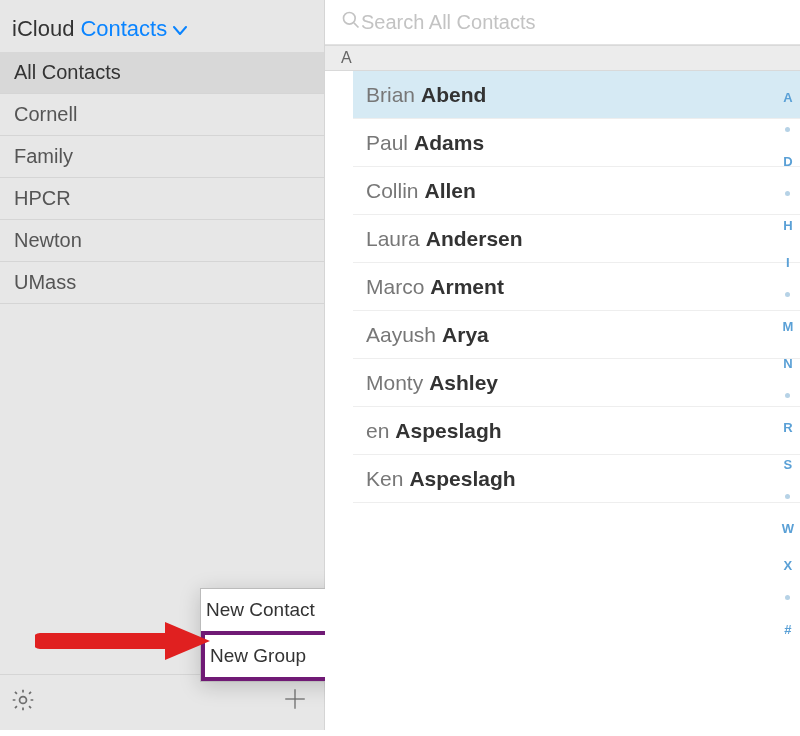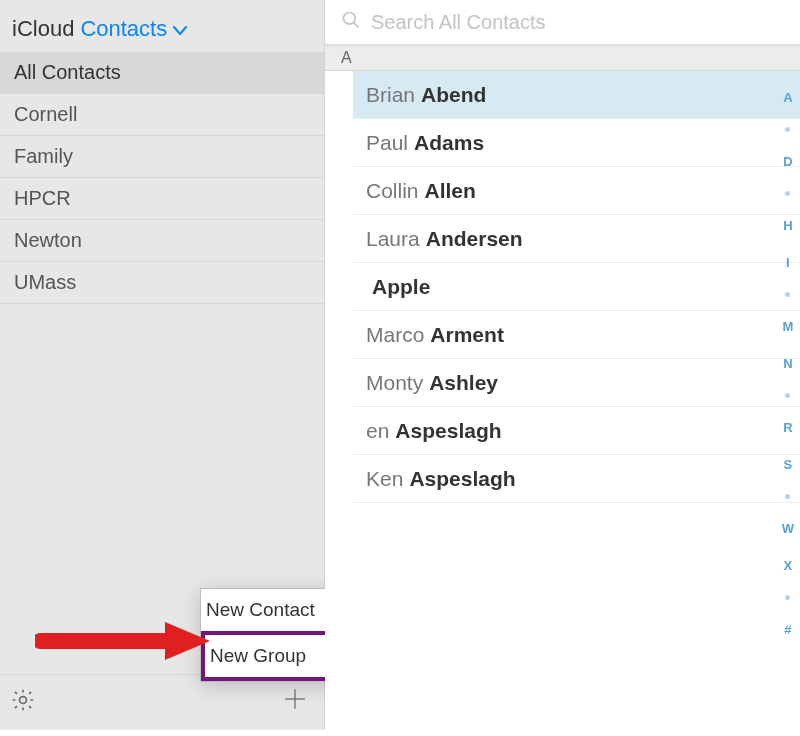--- a/index.html
+++ b/index.html
@@ -18,21 +18,21 @@
   .gear { font-size:24px; color:#6e6e6e; }
   .plus { font-size:28px; color:#6e6e6e; font-weight:300; padding:0 6px;}
   
   .popup { position:absolute; left:200px; bottom:48px; width:166px; background:#fff; border:1px solid #bbb; box-shadow:0 4px 20px rgba(0,0,0,0.18); }
   .popup-item { padding:10px 5px; font-size:19px; color:#333; cursor:pointer;}
   .popup-item.highlight { border:4px solid #701a75; }
   
   .arrow { position:absolute; left:35px; bottom:66px; width:175px; height:46px; }
   
   .main { flex:1; display:flex; flex-direction:column; position:relative; background:#fff;}
-  .searchbar { height:45px; display:flex; align-items:center; padding:0 16px; border-bottom:1px solid #e2e2e2; gap:10px;}
+  .searchbar { height:45px; display:flex; align-items:center; padding:0 16px; border-bottom:1px solid #e2e2e2; }
   .searchbar .s-icon { color:#c8c8c8; }
   .searchbar input { flex:1; border:none; outline:none; font-size:20px; color:#333; background:transparent;}
   .searchbar input::placeholder { color:#c3c3c3; }
   .section-letter { height:26px; background:#ececec; border-top:1px solid #d9d9d9; border-bottom:1px solid #d9d9d9; display:flex; align-items:center; padding:0 16px; font-size:16px; color:#666;}
   .contacts-list { flex:1; overflow:hidden; }
   .contact-row { height:48px; display:flex; align-items:center; padding:0 13px; font-size:21px; color:#555; border-bottom:1px solid #eeeeee; cursor:pointer;margin-left:28px;}
   .contact-row.selected { background:#d6eaf4; }
   .contact-row .firstn { color:#777; }
   .contact-row .lastn { font-weight:700; color:#333; margin-left:6px;}
   
@@ -130,26 +130,26 @@
       </div>
       <div class="contact-row">
         <span class="firstn">Collin</span>
         <span class="lastn">Allen</span>
       </div>
       <div class="contact-row">
         <span class="firstn">Laura</span>
         <span class="lastn">Andersen</span>
       </div>
       <div class="contact-row">
-        <span class="firstn"></span>
-        <span class="lastn">Apple</span>
+        <span class="firstn">Marco</span>
+        <span class="lastn">Arment</span>
       </div>
       <div class="contact-row">
-        <span class="firstn">Marco</span>
-        <span class="lastn">Arment</span>
+        <span class="firstn">Aayush</span>
+        <span class="lastn">Arya</span>
       </div>
       <div class="contact-row">
         <span class="firstn">Monty</span>
         <span class="lastn">Ashley</span>
       </div>
       <div class="contact-row">
         <span class="firstn">en</span>
         <span class="lastn">Aspeslagh</span>
       </div>
       <div class="contact-row">

